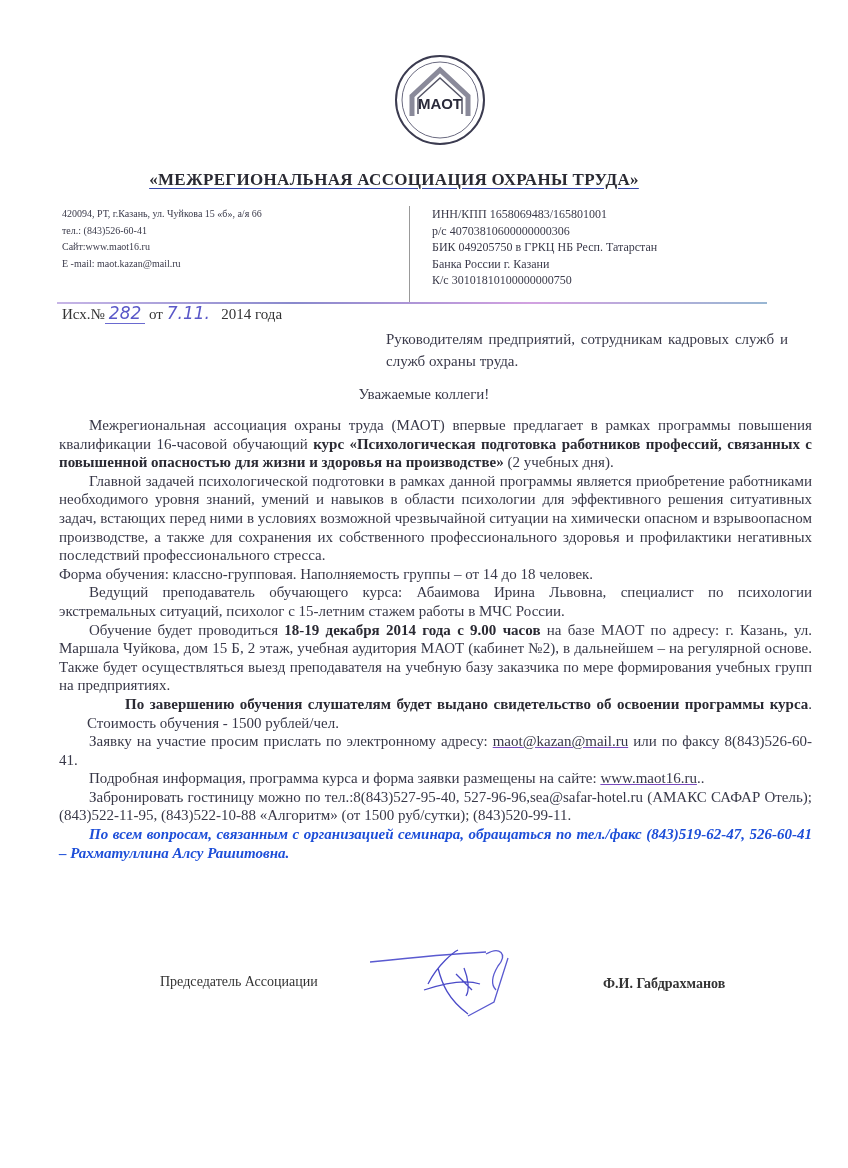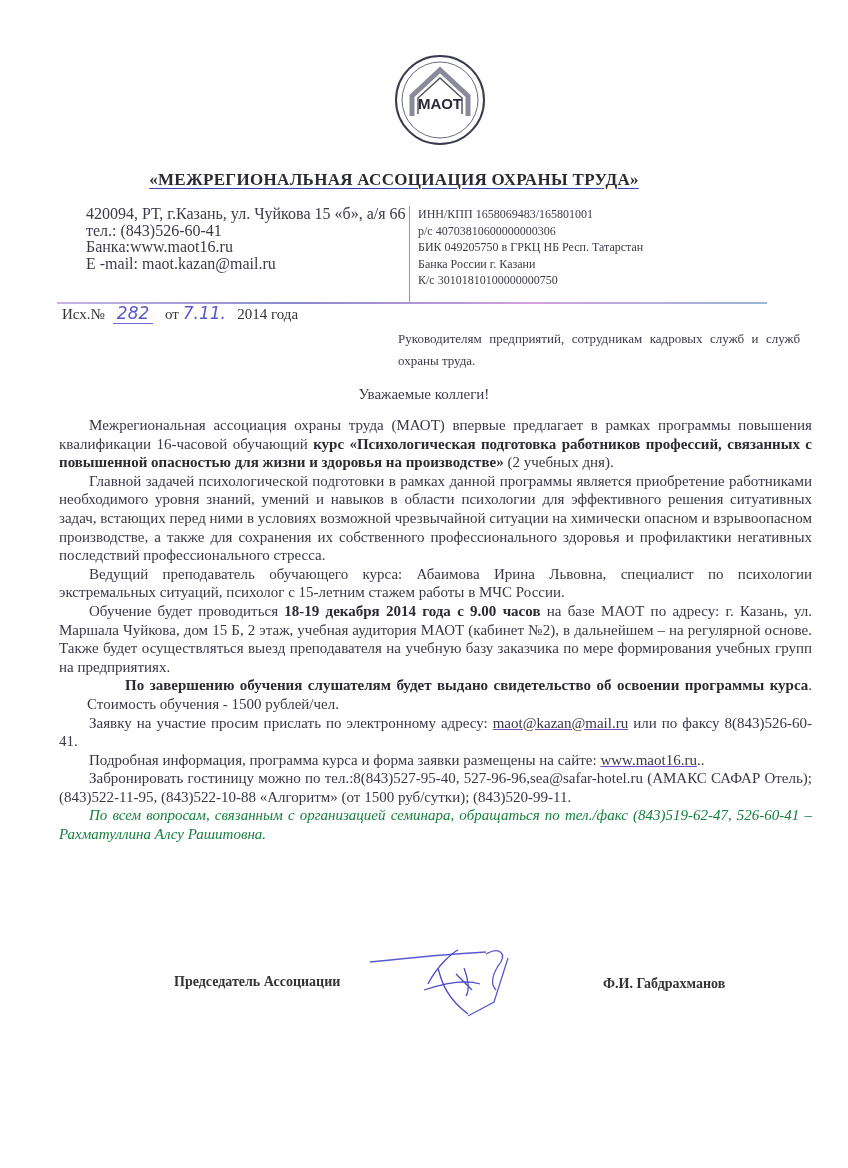--- a/index.html
+++ b/index.html
@@ -7,42 +7,42 @@
     width: 848px; height: 1168px; background: #ffffff; position: relative; overflow: hidden;
     font-family: "Liberation Serif", serif; color: #3a3a4a;
   }
   .abs { position: absolute; }
   .logo { left: 392px; top: 52px; width: 96px; height: 96px; }
   .org-title {
     left: 0; width: 788px; top: 170px; text-align: center;
     font-weight: bold; font-size: 17px; letter-spacing: 0.3px; color: #2a2a33;
   }
   .org-title span { text-decoration: underline; text-decoration-color: #3344aa; text-underline-offset: 3px; }
-  .contacts-left { left: 62px; top: 206px; font-size: 16px; line-height: 16.5px; margin-left: 24px; }
+  .contacts-left { left: 62px; top: 206px; font-size: 10px; line-height: 16.5px; }
   .contacts-right {
     left: 409px; top: 206px; font-size: 12px; line-height: 16.5px;
-    border-left: 1px solid #999; padding-left: 8px; height: 96px;
+    border-left: 1px solid #999; padding-left: 22px; height: 96px;
   }
   .hrule { left: 57px; top: 302px; width: 710px; height: 2px;
     background: linear-gradient(90deg,#b9a3e0,#6c6cc0,#c78ad9,#7fa5c8); opacity: .8; }
   .ref-line { left: 62px; top: 303px; font-size: 15px; color: #333; }
   .hand { font-family: "DejaVu Sans", sans-serif; font-style: italic; color: #5a58c8; font-size: 17px; }
-  .ref-num { border-bottom: 1px solid #6a6ad0; padding: 0 4px; margin: 0 8px; }
-  .addressee { left: 398px; top: 328px; width: 402px; font-size: 13px; line-height: 22px; text-align: justify; text-align-last: left; }
+  .ref-num { border-bottom: 1px solid #6a6ad0; padding: 0 4px; margin: 0 0; }
+  .addressee { left: 386px; top: 328px; width: 402px; font-size: 15px; line-height: 22px; text-align: justify; text-align-last: left; }
   .greeting { left: 0; width: 848px; top: 386px; text-align: center; font-size: 15px; padding-left: 0; box-sizing: border-box; }
   .body-text {
     left: 59px; top: 416px; width: 753px; font-size: 15px; line-height: 18.6px; text-align: justify; color: #383848;
   }
   .body-text p { margin: 0; text-indent: 30px; }
   .body-text p.no-indent { text-indent: 0; }
   .body-text b { color: #2a2a33; }
   .body-text .link { text-decoration: underline; text-decoration-color: #7a4ac0; }
-  .body-text .italic-bold { font-style: italic; font-weight: normal; color: #15803d; }
+  .body-text .italic-bold { font-style: italic; font-weight: bold; color: #1d4ed8; }
   .body-text p.bold-indent { text-indent: 38px; margin-left: 28px; }
-  .sign-label { left: 174px; top: 974px; font-size: 14px; font-weight: bold; color: #333; }
+  .sign-label { left: 160px; top: 974px; font-size: 14px; font-weight: normal; color: #333; }
   .sign-name { left: 556px; top: 976px; font-size: 14px; font-weight: bold; color: #333; margin-left: 47px; }
   .signature { left: 368px; top: 944px; width: 160px; height: 80px; }
 </style>
 </head>
 <body>
 
 <svg class="abs logo" viewBox="0 0 96 96">
   <circle cx="48" cy="48" r="44" fill="none" stroke="#3b3b50" stroke-width="2"></circle>
   <circle cx="48" cy="48" r="38" fill="none" stroke="#6a6a80" stroke-width="1"></circle>
   <path d="M20 64 L20 44 L48 18 L76 44 L76 64" fill="none" stroke="#8a8a9a" stroke-width="5"></path>
@@ -50,21 +50,21 @@
   <text x="48" y="57" text-anchor="middle" font-family="Liberation Sans, sans-serif" font-size="15" font-weight="bold" fill="#2a2a3a">МАОТ</text>
 </svg>
 
 <div class="abs org-title">
   <span>«МЕЖРЕГИОНАЛЬНАЯ АССОЦИАЦИЯ ОХРАНЫ ТРУДА»</span>
 </div>
 
 <div class="abs contacts-left">
   <div>420094, РТ, г.Казань, ул. Чуйкова 15 «б», а/я 66</div>
   <div>тел.: (843)526-60-41</div>
-  <div>Банка:www.maot16.ru</div>
+  <div>Сайт:www.maot16.ru</div>
   <div>E -mail: maot.kazan@mail.ru</div>
 </div>
 
 <div class="abs contacts-right">
   <div>ИНН/КПП 1658069483/165801001</div>
   <div>р/с 40703810600000000306</div>
   <div>БИК 049205750 в ГРКЦ НБ Респ. Татарстан</div>
   <div>Банка России г. Казани</div>
   <div>К/с 30101810100000000750</div>
 </div>
@@ -78,20 +78,21 @@
   &nbsp;&nbsp;<span>2014 года</span>
 </div>
 
 <div class="abs addressee">Руководителям предприятий, сотрудникам кадровых служб и служб охраны труда.</div>
 
 <div class="abs greeting">Уважаемые коллеги!</div>
 
 <div class="abs body-text">
   <p><span>Межрегиональная ассоциация охраны труда (МАОТ) впервые предлагает в рамках программы повышения квалификации 16-часовой обучающий </span><b>курс «Психологическая подготовка работников профессий, связанных с повышенной опасностью для жизни и здоровья на производстве»</b><span> (2 учебных дня).</span></p>
   <p>Главной задачей психологической подготовки в рамках данной программы является приобретение работниками необходимого уровня знаний, умений и навыков в области психологии для эффективного решения ситуативных задач, встающих перед ними в условиях возможной чрезвычайной ситуации на химически опасном и взрывоопасном производстве, а также для сохранения их собственного профессионального здоровья и профилактики негативных последствий профессионального стресса.</p>
+  <p class="no-indent">Форма обучения: классно-групповая. Наполняемость группы – от 14 до 18 человек.</p>
   <p>Ведущий преподаватель обучающего курса: Абаимова Ирина Львовна, специалист по психологии экстремальных ситуаций, психолог с 15-летним стажем работы в МЧС России.</p>
   <p><span>Обучение будет проводиться </span><b>18-19 декабря 2014 года с 9.00 часов</b><span> на базе МАОТ по адресу: г. Казань,  ул. Маршала Чуйкова,  дом 15 Б, 2 этаж, учебная аудитория МАОТ (кабинет №2), в дальнейшем – на регулярной основе. Также будет осуществляться выезд преподавателя на учебную базу заказчика по мере формирования учебных групп на предприятиях.</span></p>
   <p class="bold-indent"><b>По завершению обучения слушателям будет выдано свидетельство об освоении программы курса</b><span>. Стоимость обучения - 1500 рублей/чел.</span></p>
   <p><span>Заявку на участие просим прислать по электронному адресу: </span><span class="link">maot@kazan@mail.ru</span><span> или по факсу 8(843)526-60-41.</span></p>
   <p><span>Подробная информация, программа курса и форма заявки размещены на сайте: </span><span class="link">www.maot16.ru</span><span>..</span></p>
   <p>Забронировать гостиницу можно по тел.:8(843)527-95-40, 527-96-96,sea@safar-hotel.ru (АМАКС САФАР Отель); (843)522-11-95, (843)522-10-88 «Алгоритм» (от 1500 руб/сутки); (843)520-99-11.</p>
   <p class="italic-bold">По  всем вопросам, связанным с организацией семинара, обращаться по тел./факс (843)519-62-47, 526-60-41 – Рахматуллина Алсу Рашитовна.</p>
 </div>
 
 <div class="abs sign-label">Председатель Ассоциации</div>

